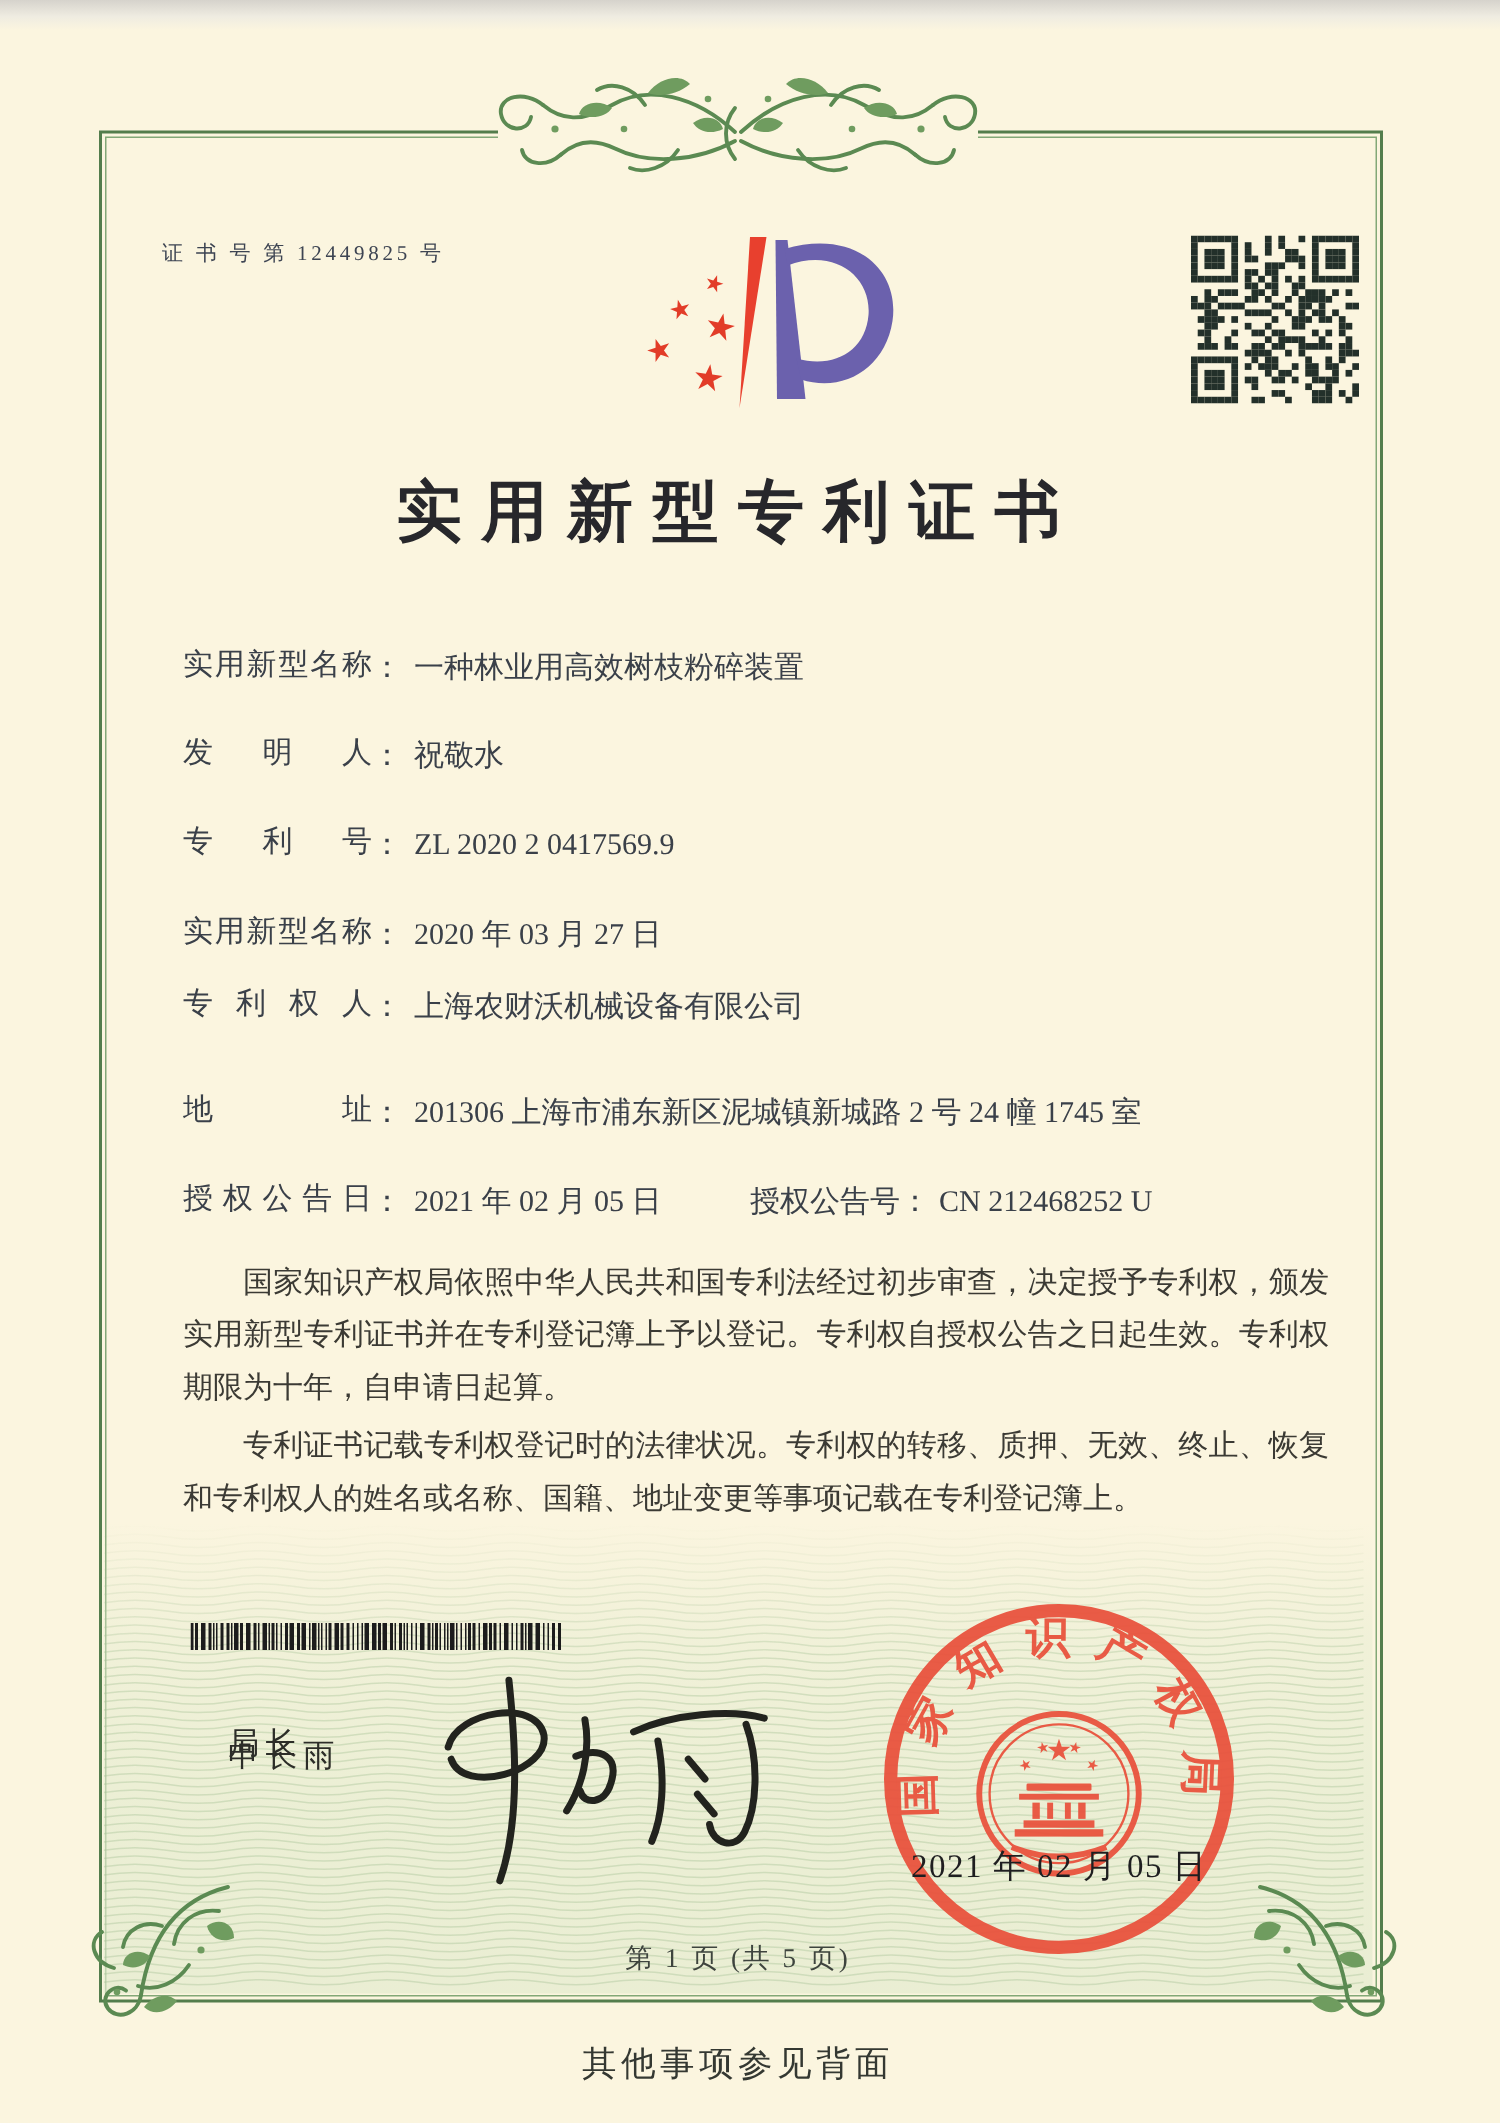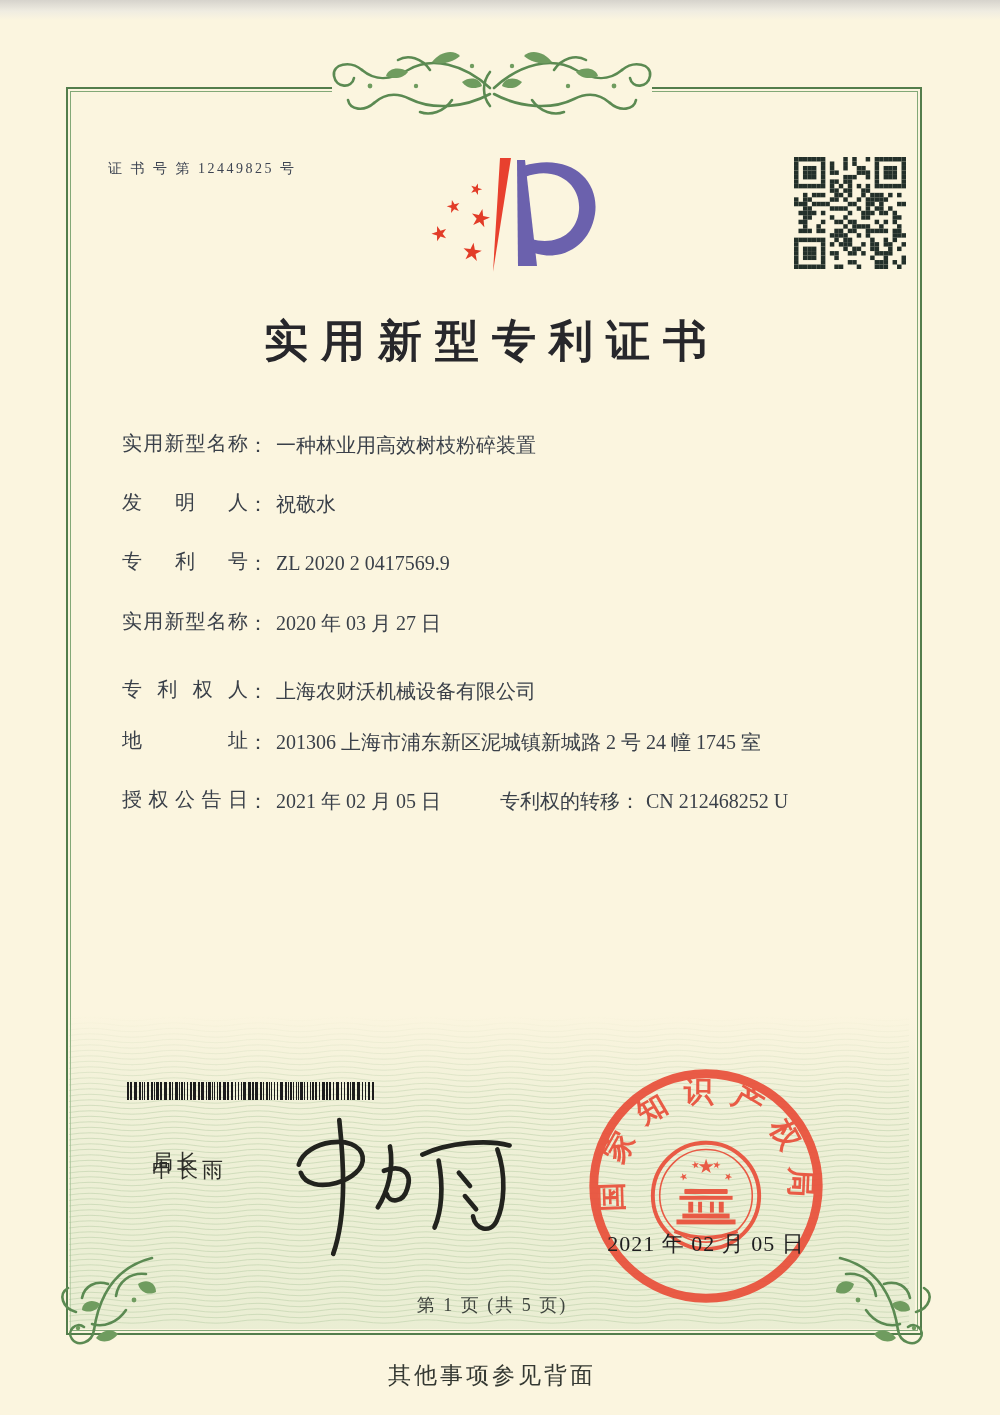--- a/index.html
+++ b/index.html
@@ -516,34 +516,36 @@
 </div>
 <div class="frow" style="top:489px">
   <span class="lbl">发明人</span><span class="colon">：</span><span class="val">祝敬水</span>
 </div>
 <div class="frow" style="top:548px">
   <span class="lbl">专利号</span><span class="colon">：</span><span class="val">ZL 2020 2 0417569.9</span>
 </div>
 <div class="frow" style="top:608px">
   <span class="lbl">实用新型名称</span><span class="colon">：</span><span class="val">2020 年 03 月 27 日</span>
 </div>
-<div class="frow" style="top:676px">
+<div class="frow" style="top:656px">
   <span class="lbl">专利权人</span><span class="colon">：</span><span class="val">上海农财沃机械设备有限公司</span>
 </div>
 <div class="frow" style="top:727px">
   <span class="lbl">地址</span><span class="colon">：</span><span class="val">201306 上海市浦东新区泥城镇新城路 2 号 24 幢 1745 室</span>
 </div>
 <div class="frow" style="top:786px">
   <span class="lbl">授权公告日</span><span class="colon">：</span><span class="val">2021 年 02 月 05 日</span>
   <span class="grant-no-pair">
-    <span class="lbl2">专利权的转移</span><span class="colon">：</span><span class="val">CN 212468252 U</span>
+    <span class="lbl2">授权公告号</span><span class="colon">：</span><span class="val">CN 212468252 U</span>
   </span>
 </div>
 
 <div class="content paras">
+  <p>国家知识产权局依照中华人民共和国专利法经过初步审查，决定授予专利权，颁发实用新型专利证书并在专利登记簿上予以登记。专利权自授权公告之日起生效。专利权期限为十年，自申请日起算。</p>
+  <p>专利证书记载专利权登记时的法律状况。专利权的转移、质押、无效、终止、恢复和专利权人的姓名或名称、国籍、地址变更等事项记载在专利登记簿上。</p>
 </div>
 
 <svg class="content barcode-box" id="barcode-svg" viewBox="0 0 250 18">
     <rect x="0" y="0" width="2" height="18" fill="#1c1c1c"></rect>
     <rect x="3" y="0" width="2" height="18" fill="#1c1c1c"></rect>
     <rect x="7" y="0" width="3" height="18" fill="#1c1c1c"></rect>
     <rect x="12" y="0" width="2" height="18" fill="#1c1c1c"></rect>
     <rect x="15" y="0" width="1" height="18" fill="#1c1c1c"></rect>
     <rect x="17" y="0" width="1" height="18" fill="#1c1c1c"></rect>
     <rect x="20" y="0" width="2" height="18" fill="#1c1c1c"></rect>

